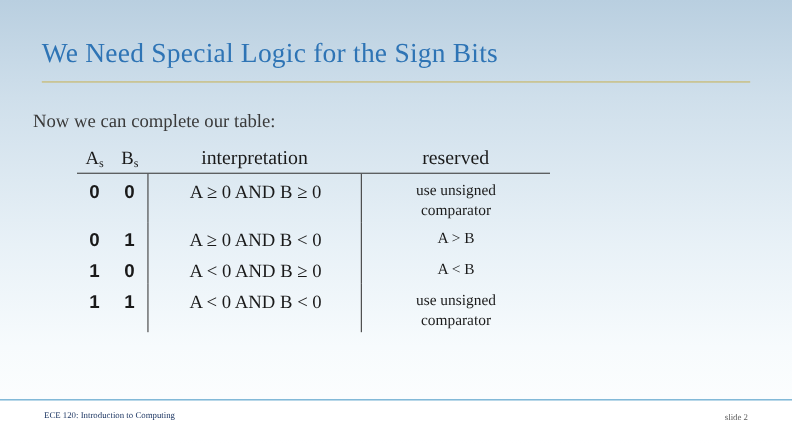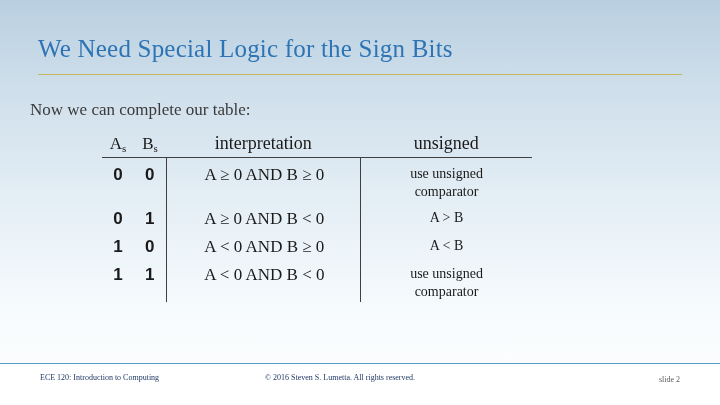--- a/index.html
+++ b/index.html
@@ -51,21 +51,20 @@
     position: absolute;
     left: 70px;
     top: 133px;
     width: 430px;
   }
   table.logic {
     border-collapse: collapse;
     font-size: 17px;
     color: #1a1a1a;
     width: 430px;
-    margin-left: 32px;
   }
   table.logic th {
     font-weight: normal;
     padding: 0 0 3px 0;
     vertical-align: bottom;
   }
   .th-as, .th-bs {
     font-family: "Liberation Serif", serif;
     font-weight: bold;
     font-size: 17px;
@@ -183,21 +182,21 @@
   <div class="title-rule"></div>
   <div class="subtitle">Now we can complete our table:</div>
 
   <div class="table-wrap">
     <table class="logic">
       <thead>
         <tr>
           <th class="th-as"><span>A</span><sub>s</sub></th>
           <th class="th-bs"><span>B</span><sub>s</sub></th>
           <th class="th-interp">interpretation</th>
-          <th class="th-sol">unsigned</th>
+          <th class="th-sol">reserved</th>
         </tr>
         <tr class="hrule">
           <td colspan="4">
               <div class="line"></div>
             </td>
         </tr>
       </thead>
       <tbody>
         <tr class="tall">
           <td class="bit">0</td>
@@ -233,17 +232,16 @@
             <span class="two-line">comparator</span>
           </td>
         </tr>
       </tbody>
     </table>
   </div>
 
   <div class="footer-bar"></div>
   <div class="footer">
     <div class="footer-left">ECE 120: Introduction to Computing</div>
-    <div class="footer-center">© 2016 Steven S. Lumetta.  All rights reserved.</div>
     <div class="footer-right">slide 2</div>
   </div>
 
 </div>
 
 </body></html>

